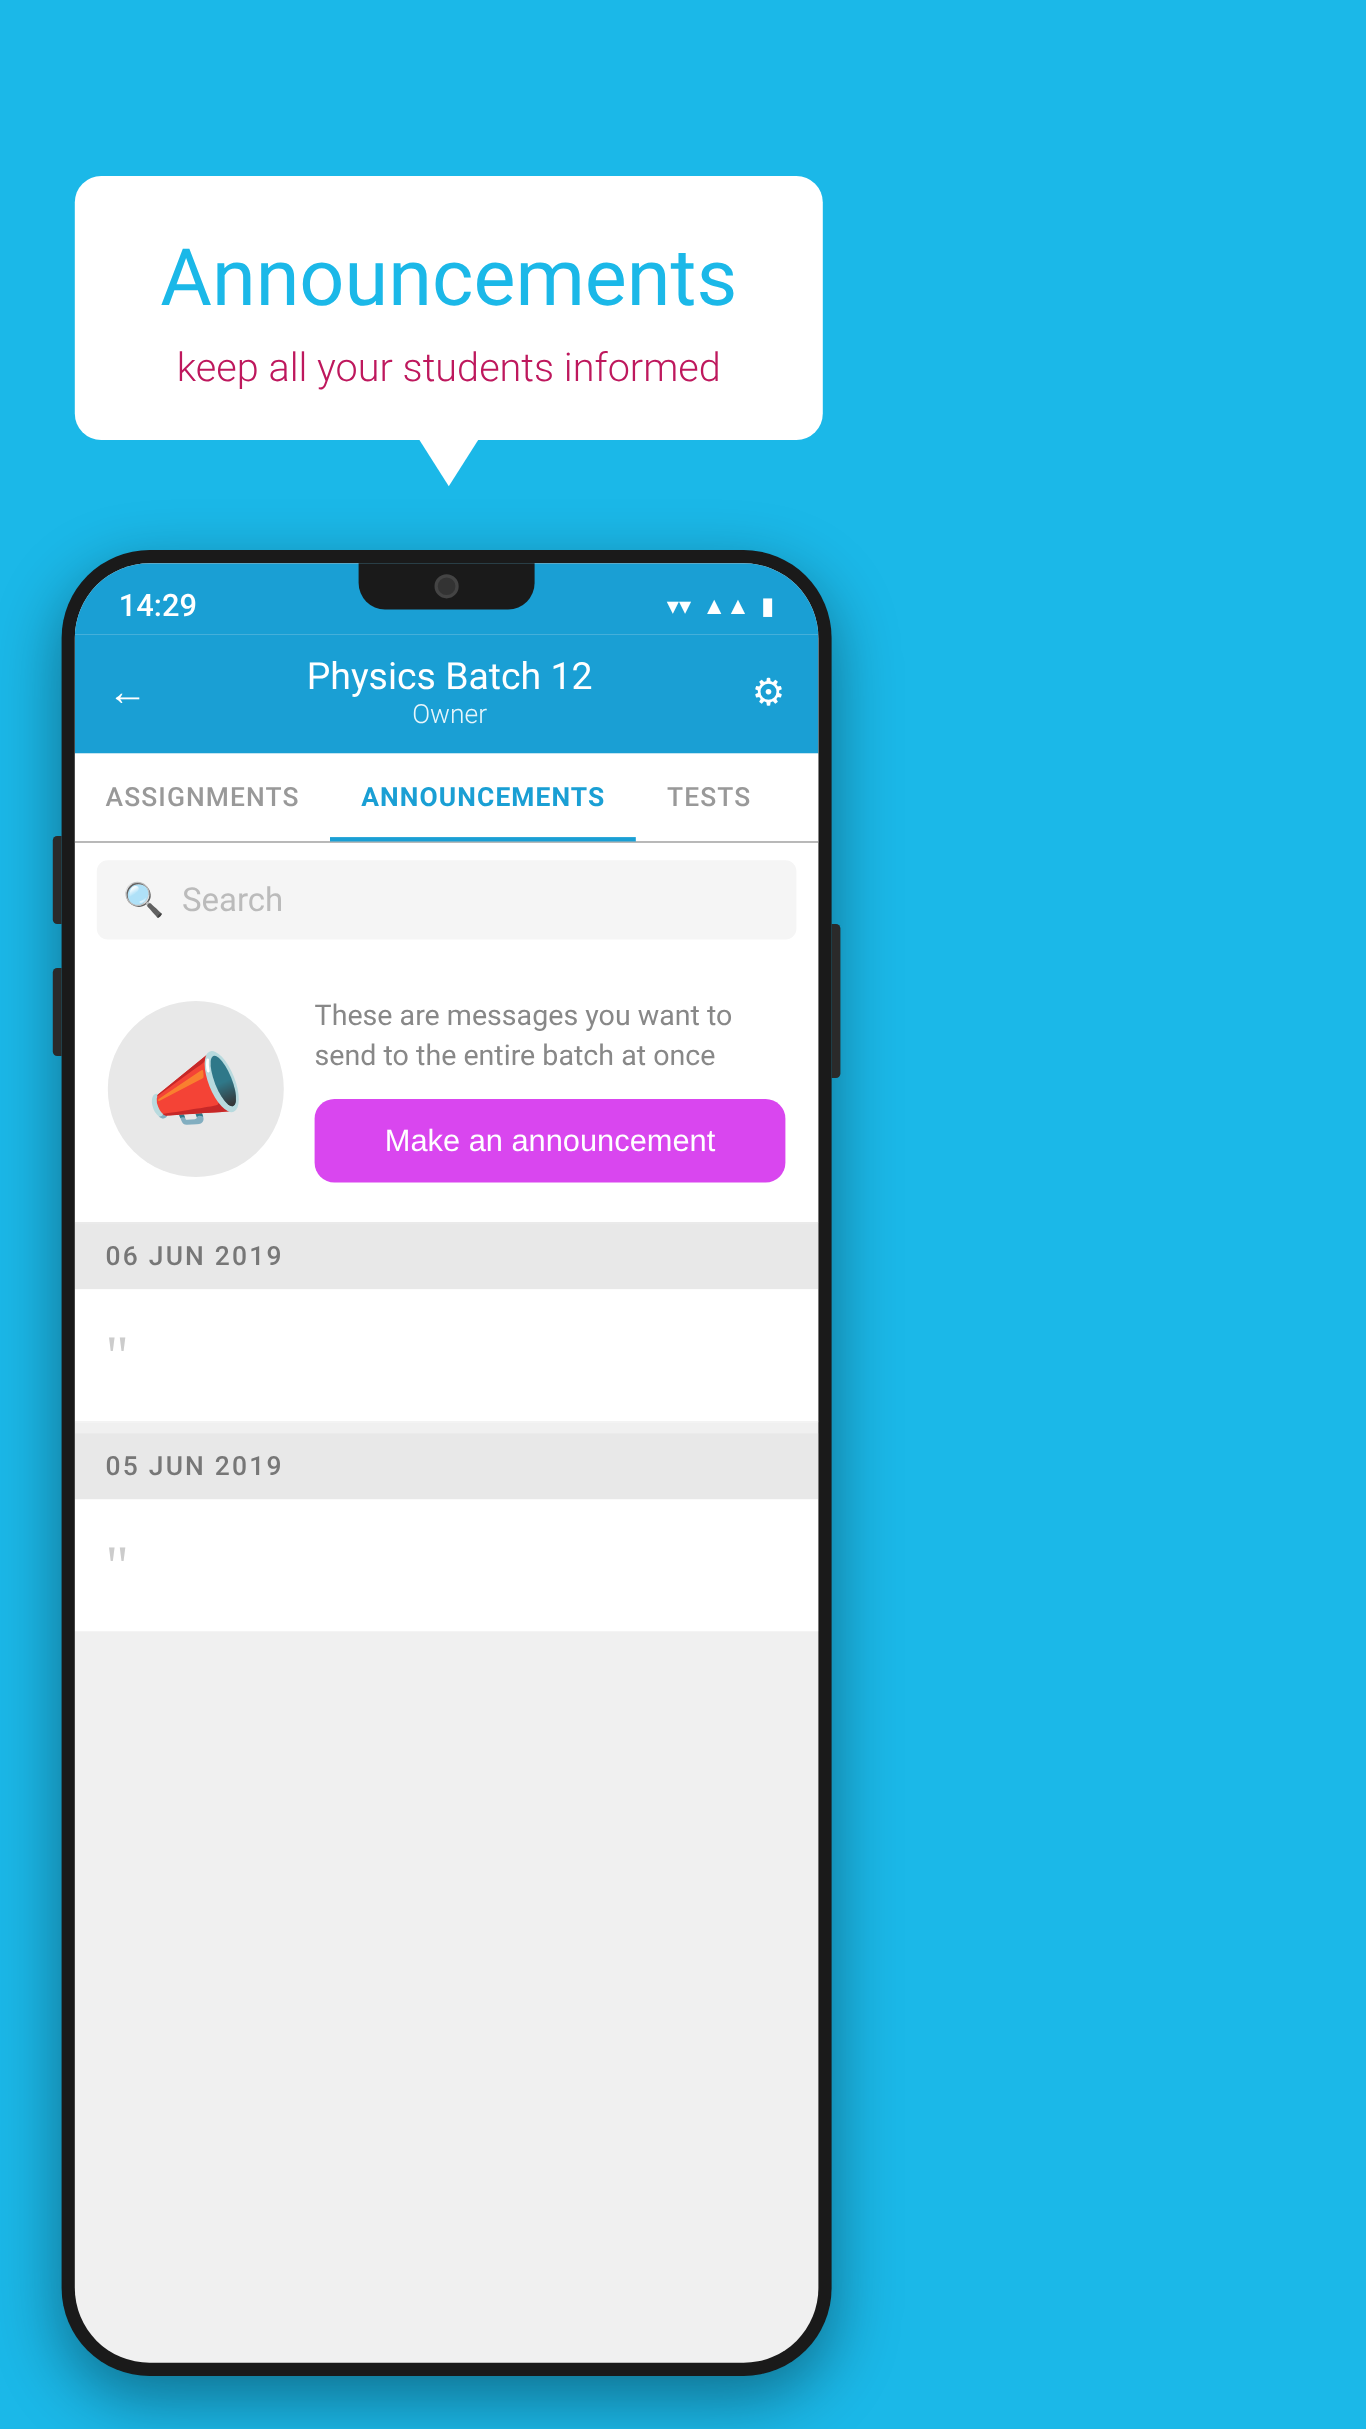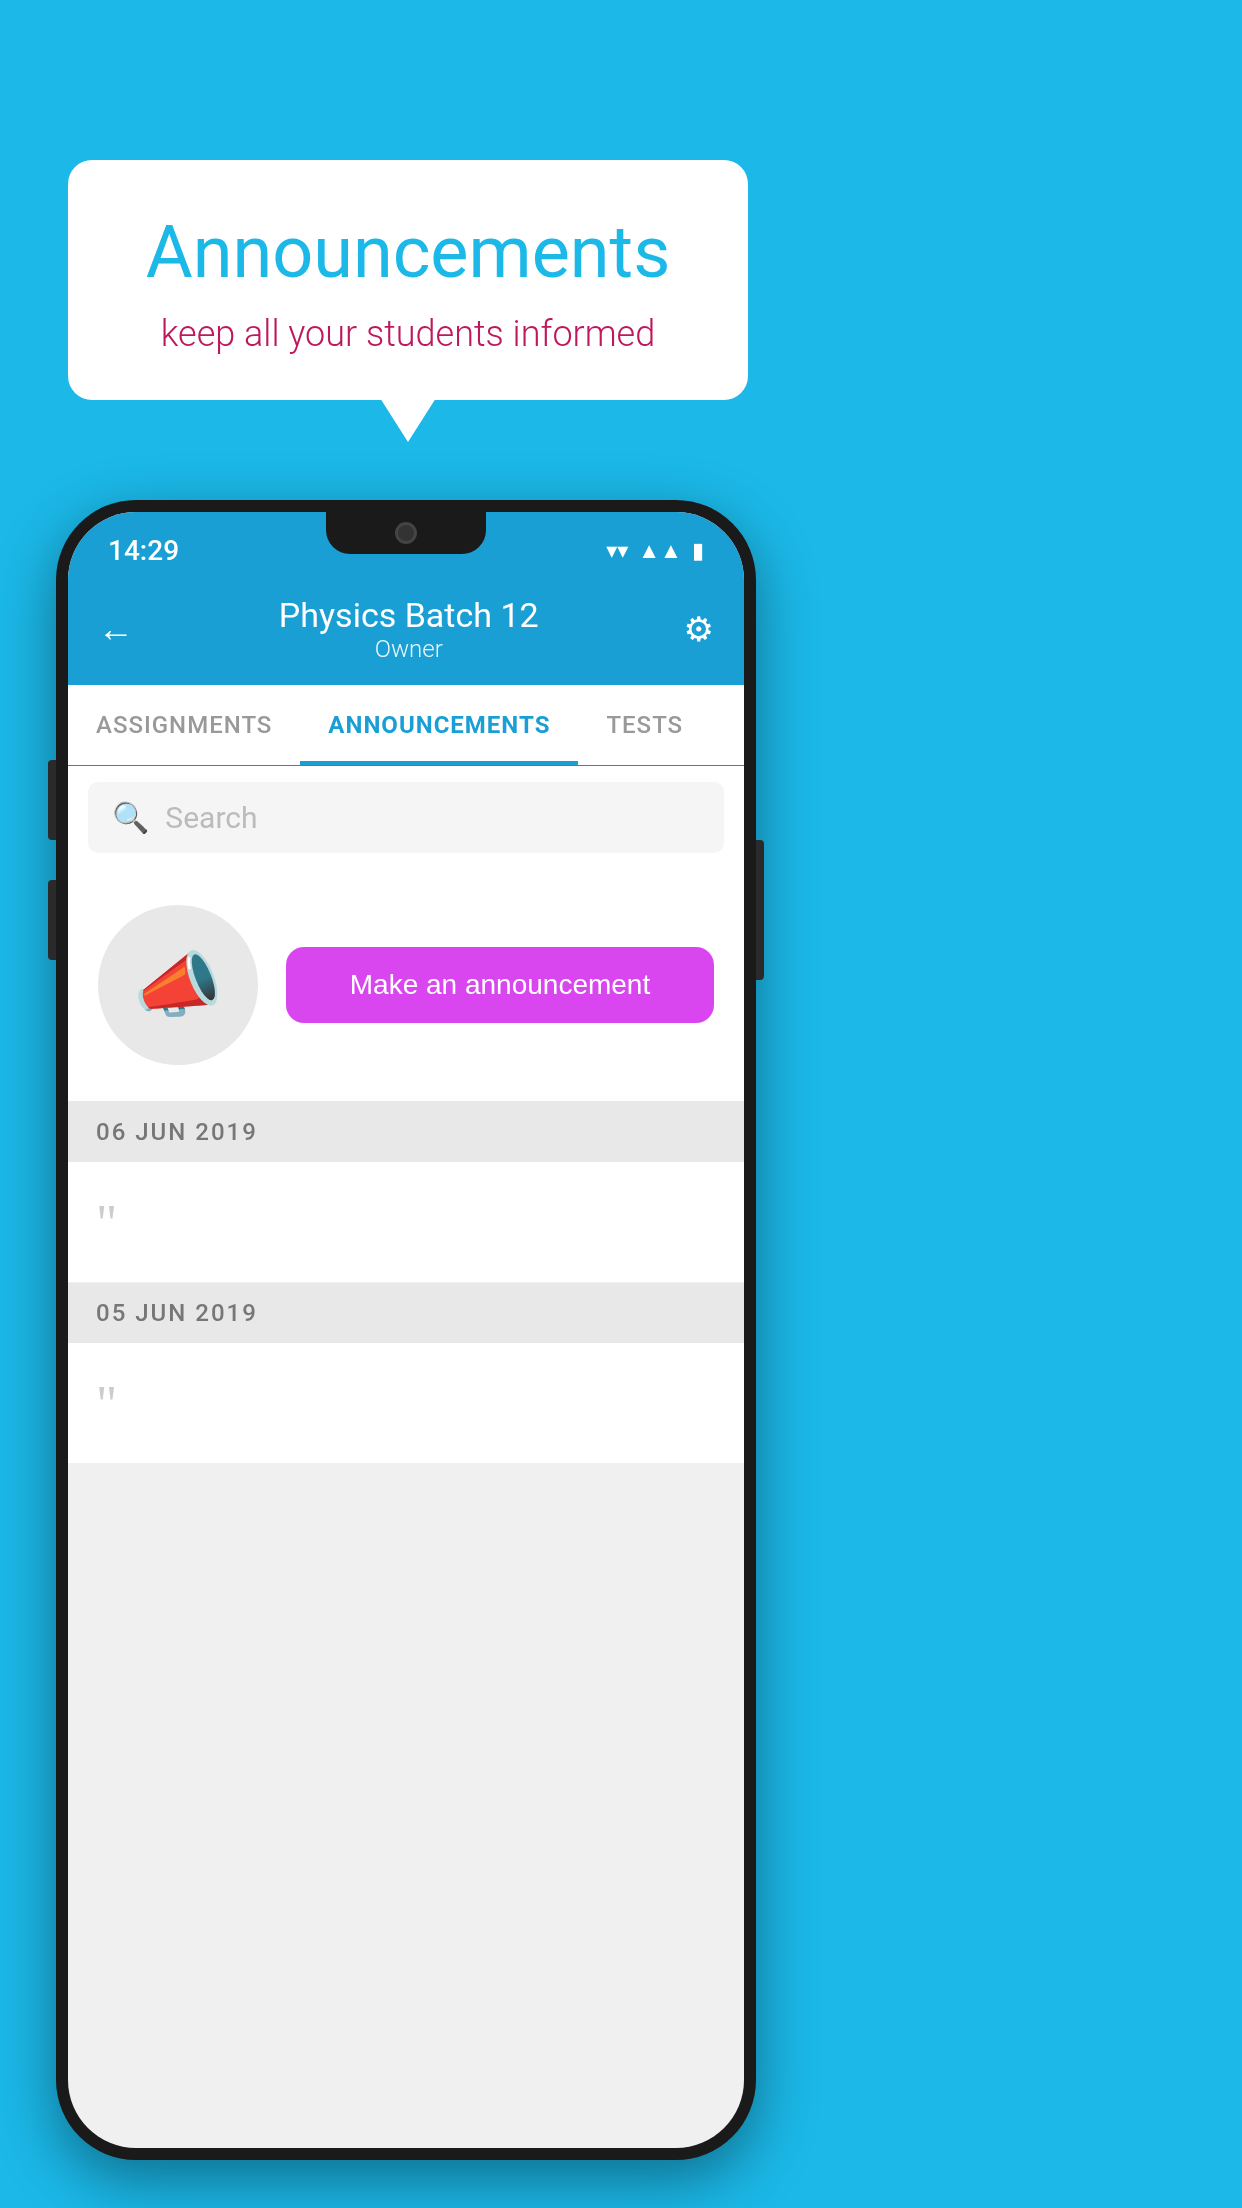--- a/index.html
+++ b/index.html
@@ -370,20 +370,21 @@
 
     
     .date-header2 {
       background: #e8e8e8;
       padding: 16px 28px;
       font-size: 24px;
       color: #777;
       font-weight: 500;
       letter-spacing: 2px;
       flex-shrink: 0;
+      margin-top: 10px;
     }
 
     .announcement-item2 {
       background: white;
       padding: 32px 28px;
       display: flex;
       align-items: flex-start;
       gap: 24px;
       flex-shrink: 0;
     }
@@ -440,20 +441,21 @@
             <span class="search-icon-wrap">🔍</span>
             <span class="search-text">Search</span>
           </div>
         </div>
 
         <div class="announcement-prompt">
           <div class="megaphone-circle">
             <span class="megaphone-icon">📣</span>
           </div>
           <div class="prompt-right">
+            <div class="prompt-text">These are messages you want to send to the entire batch at once</div>
             <button class="make-announcement-btn">Make an announcement</button>
           </div>
         </div>
 
         <div class="date-header">06  JUN  2019</div>
         <div class="announcement-item">
           <div class="quote-icon">"</div>
         </div>
 
         <div class="date-header2">05  JUN  2019</div>

